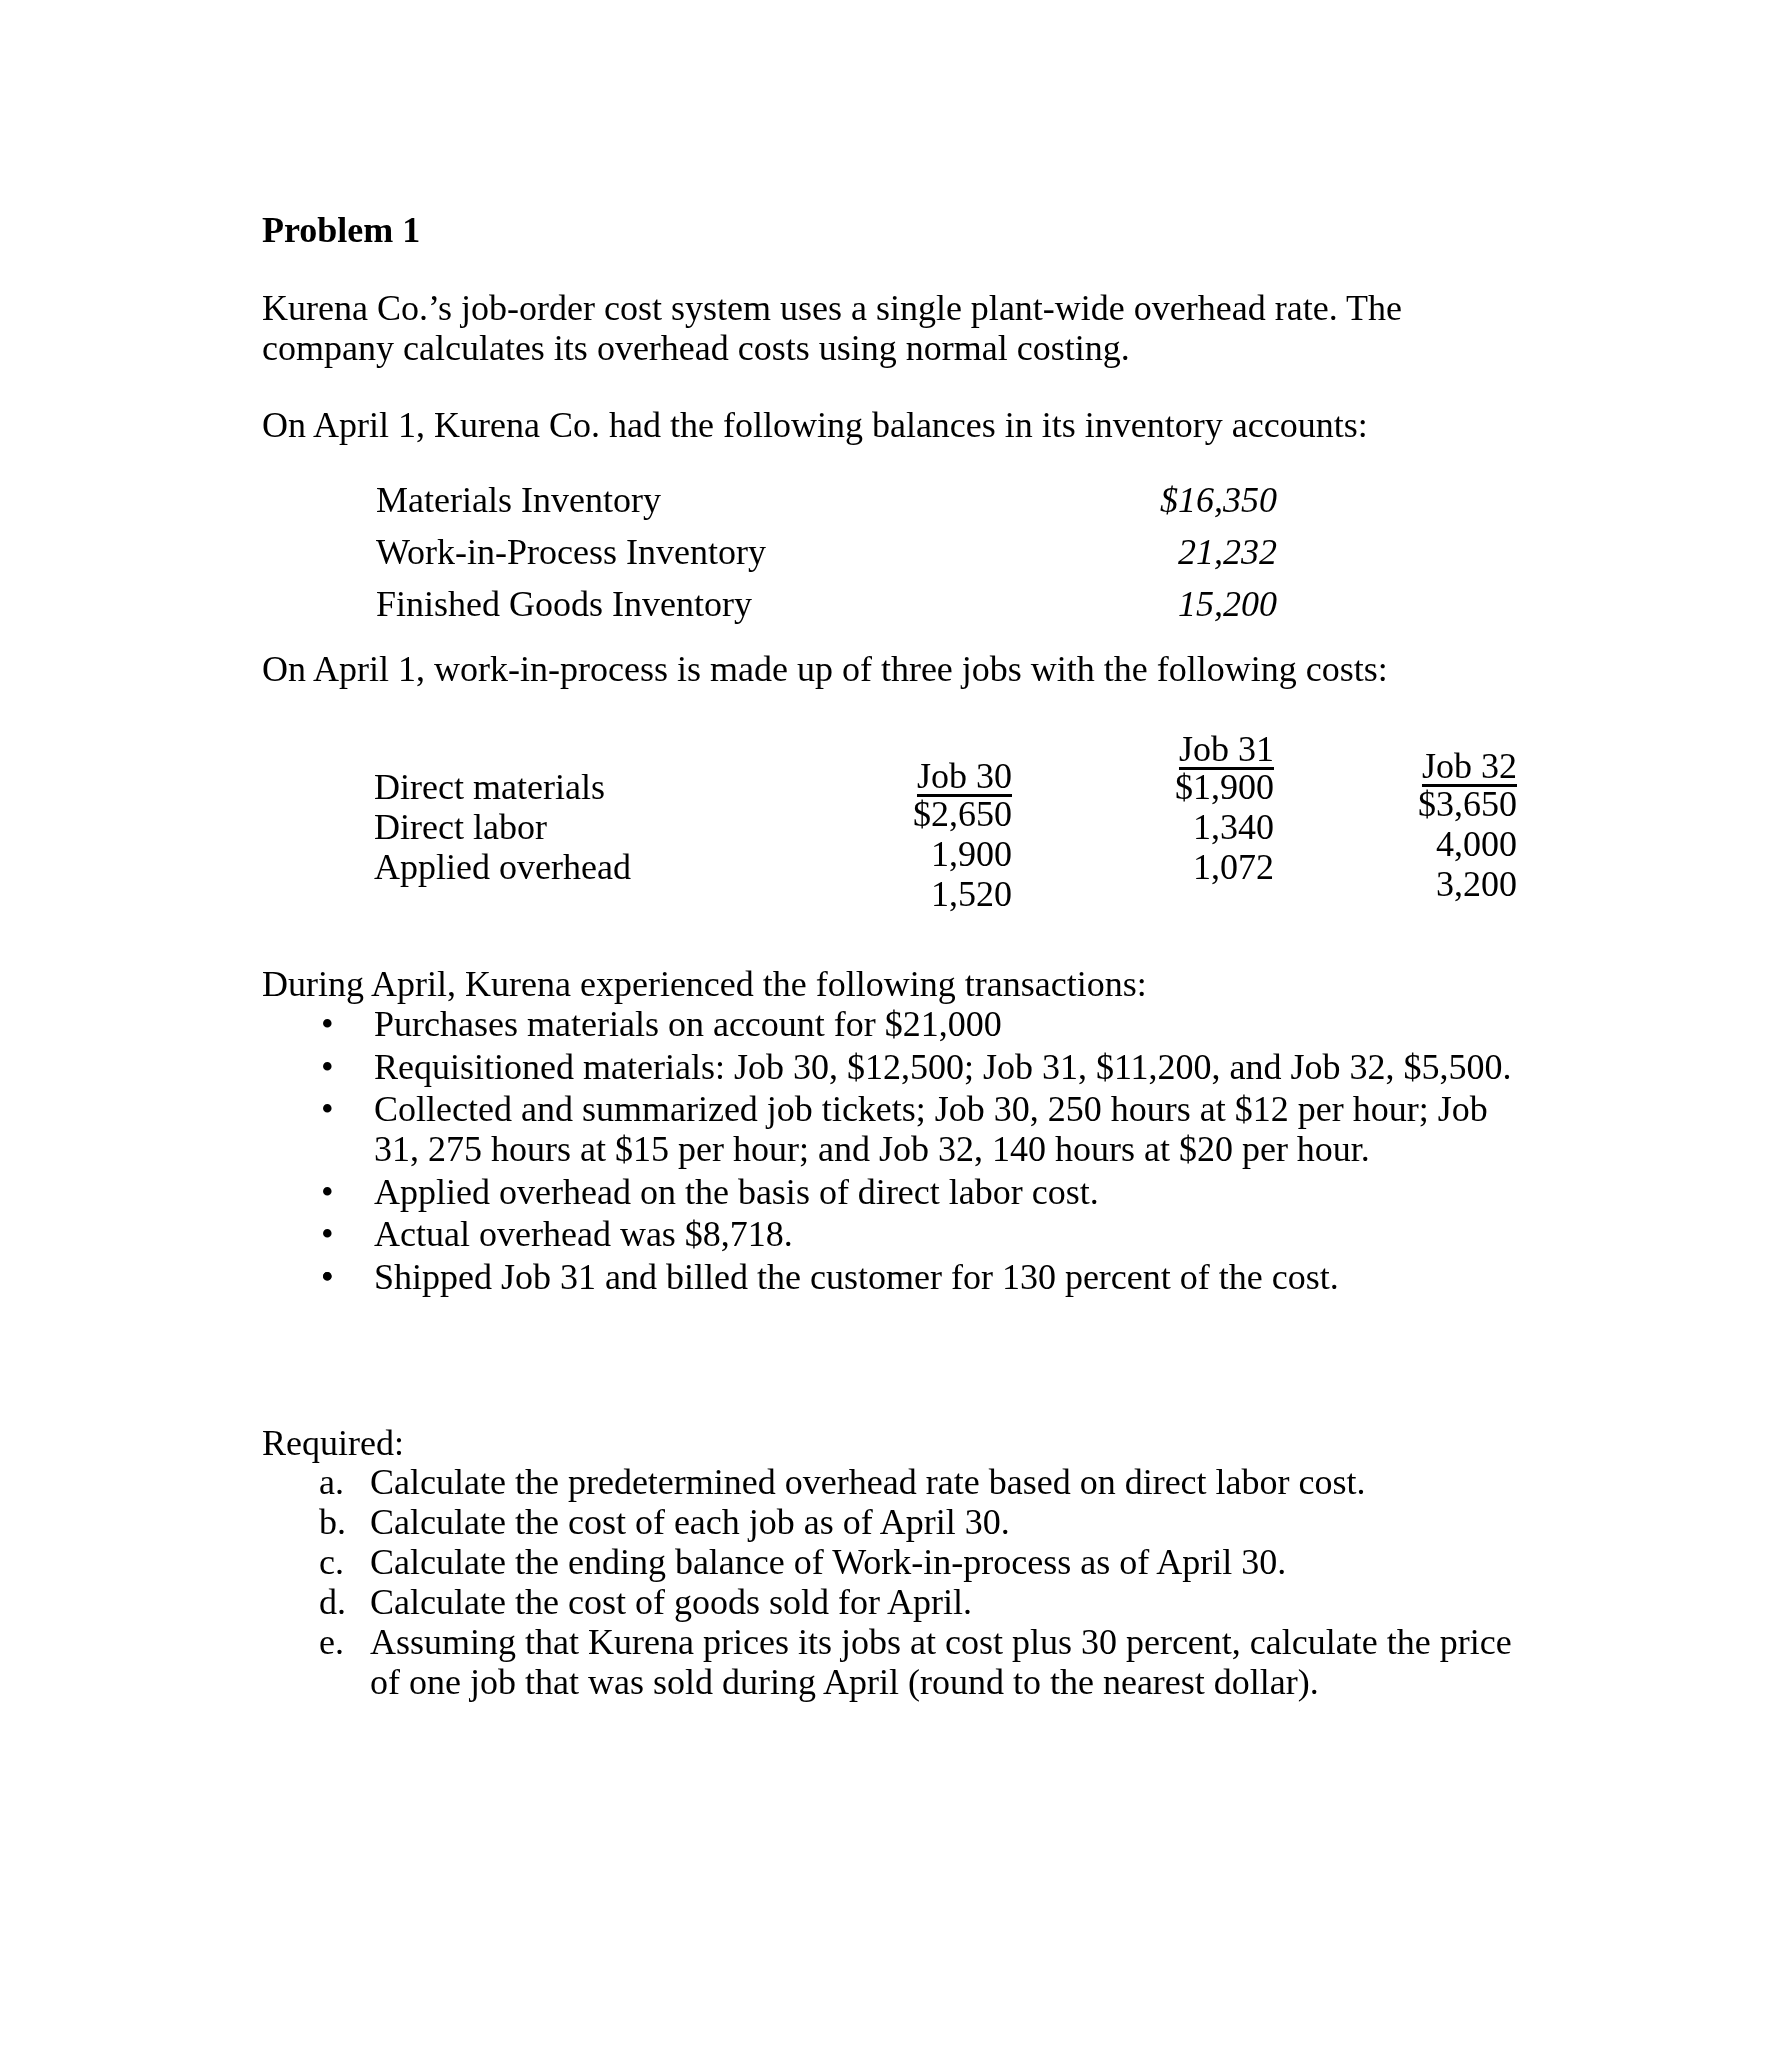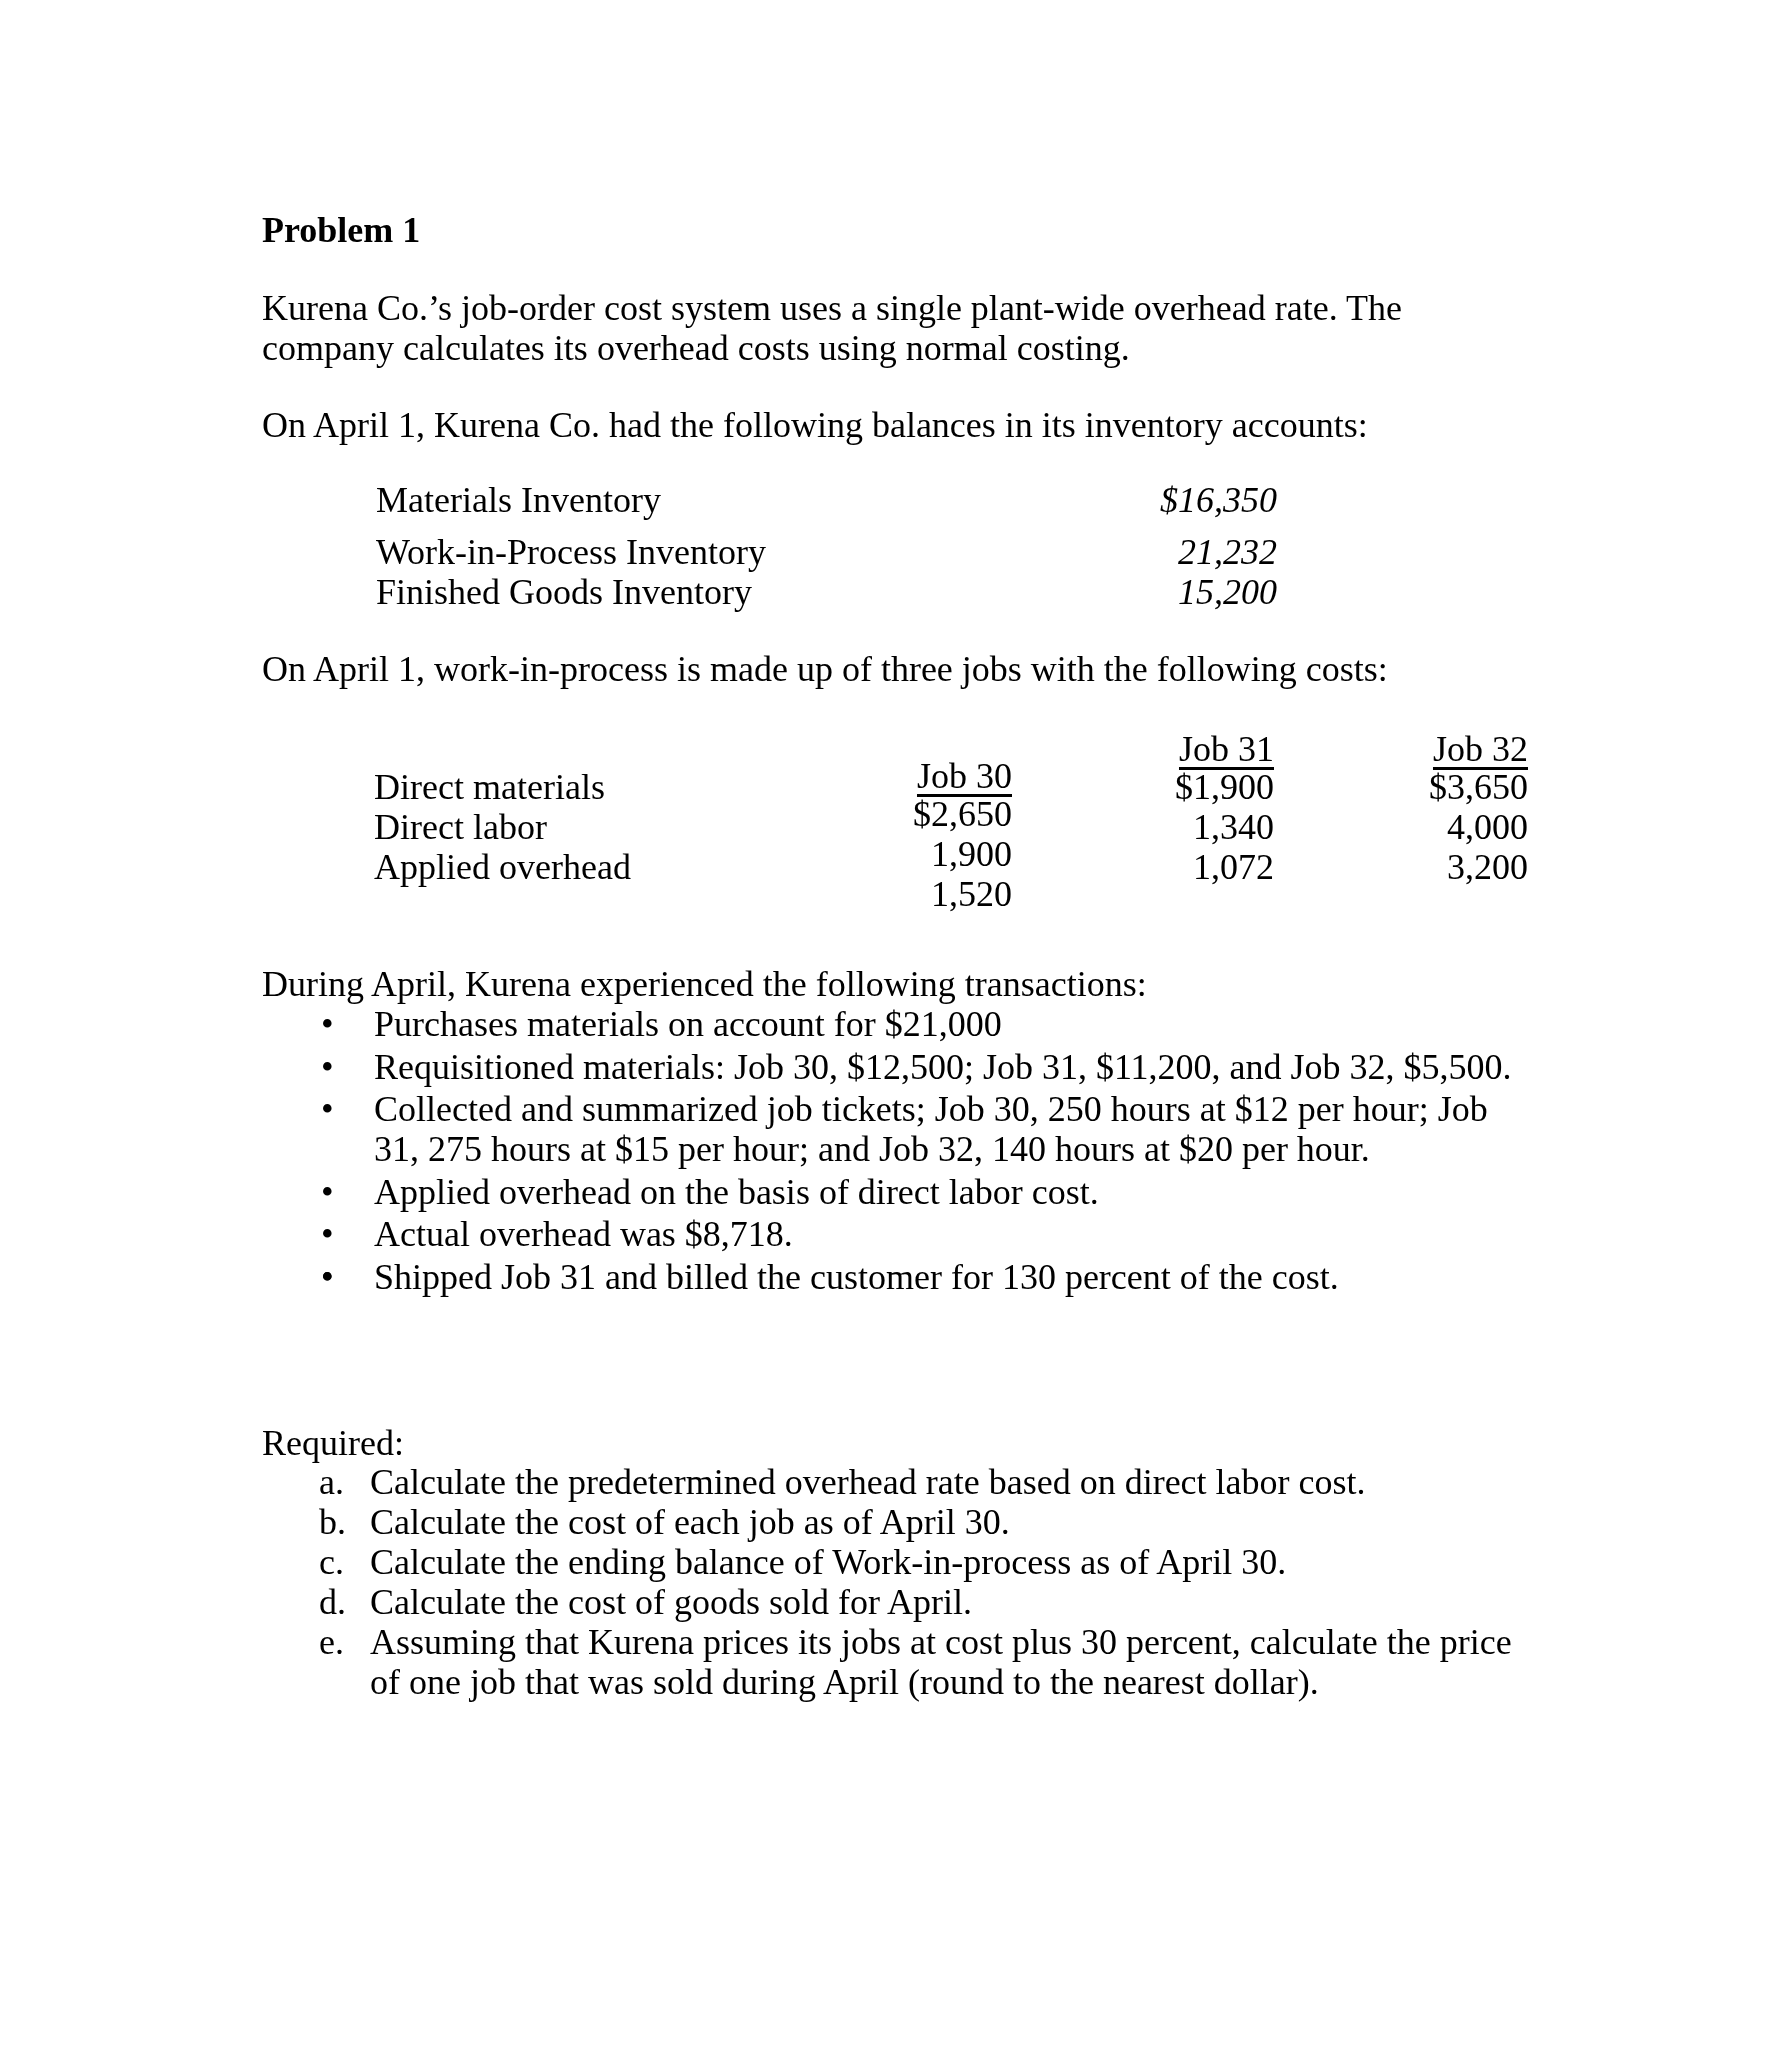--- a/index.html
+++ b/index.html
@@ -33,21 +33,21 @@
   .inv-row { position: absolute; height: 40px; width: 1279px; }
   .inv-label { position: absolute; left: 114px; white-space: nowrap; }
   .inv-amount { position: absolute; right: 264px; white-space: nowrap; font-style: italic; }
 
   
   .jobs-row { position: absolute; height: 40px; width: 1279px; }
   .jobs-label { position: absolute; left: 112px; white-space: nowrap; }
   .jcol { position: absolute; text-align: right; white-space: nowrap; width: 289px; }
   .jcol-0 { right: 529px; margin-top: 27px; }
   .jcol-1 { right: 267px; }
-  .jcol-2 { right: 13px; }
+  .jcol-2 { right: 24px; margin-top: 17px; }
   .jobs-head { text-decoration: underline; text-underline-offset: 5.8px; text-decoration-thickness: 3.3px; }
 
   
   .bullets { }
   .bullet-item { position: relative; padding-left: 112px; margin-bottom: 2.5px; }
   .bullet-marker { position: absolute; left: 59px; top: 0; }
 
   
   .req-item { position: relative; padding-left: 108px; }
   .req-marker { position: absolute; left: 57px; top: 0; }
@@ -66,21 +66,21 @@
 
     <div>
       <div class="inv-row" style="top:480px;">
         <span class="inv-label">Materials Inventory</span>
         <span class="inv-amount">$16,350</span>
       </div>
       <div class="inv-row" style="top:532px;">
         <span class="inv-label">Work-in-Process Inventory</span>
         <span class="inv-amount">21,232</span>
       </div>
-      <div class="inv-row" style="top:572px;">
+      <div class="inv-row" style="top:584px;">
         <span class="inv-label">Finished Goods Inventory</span>
         <span class="inv-amount">15,200</span>
       </div>
     </div>
 
     <div class="block" style="top:649px;">On April 1, work-in-process is made up of three jobs with the following costs:</div>
 
     <div>
       <div class="jobs-row" style="top:729px;">
         <span class="jcol jcol-0"><span class="jobs-head">Job 30</span></span>

